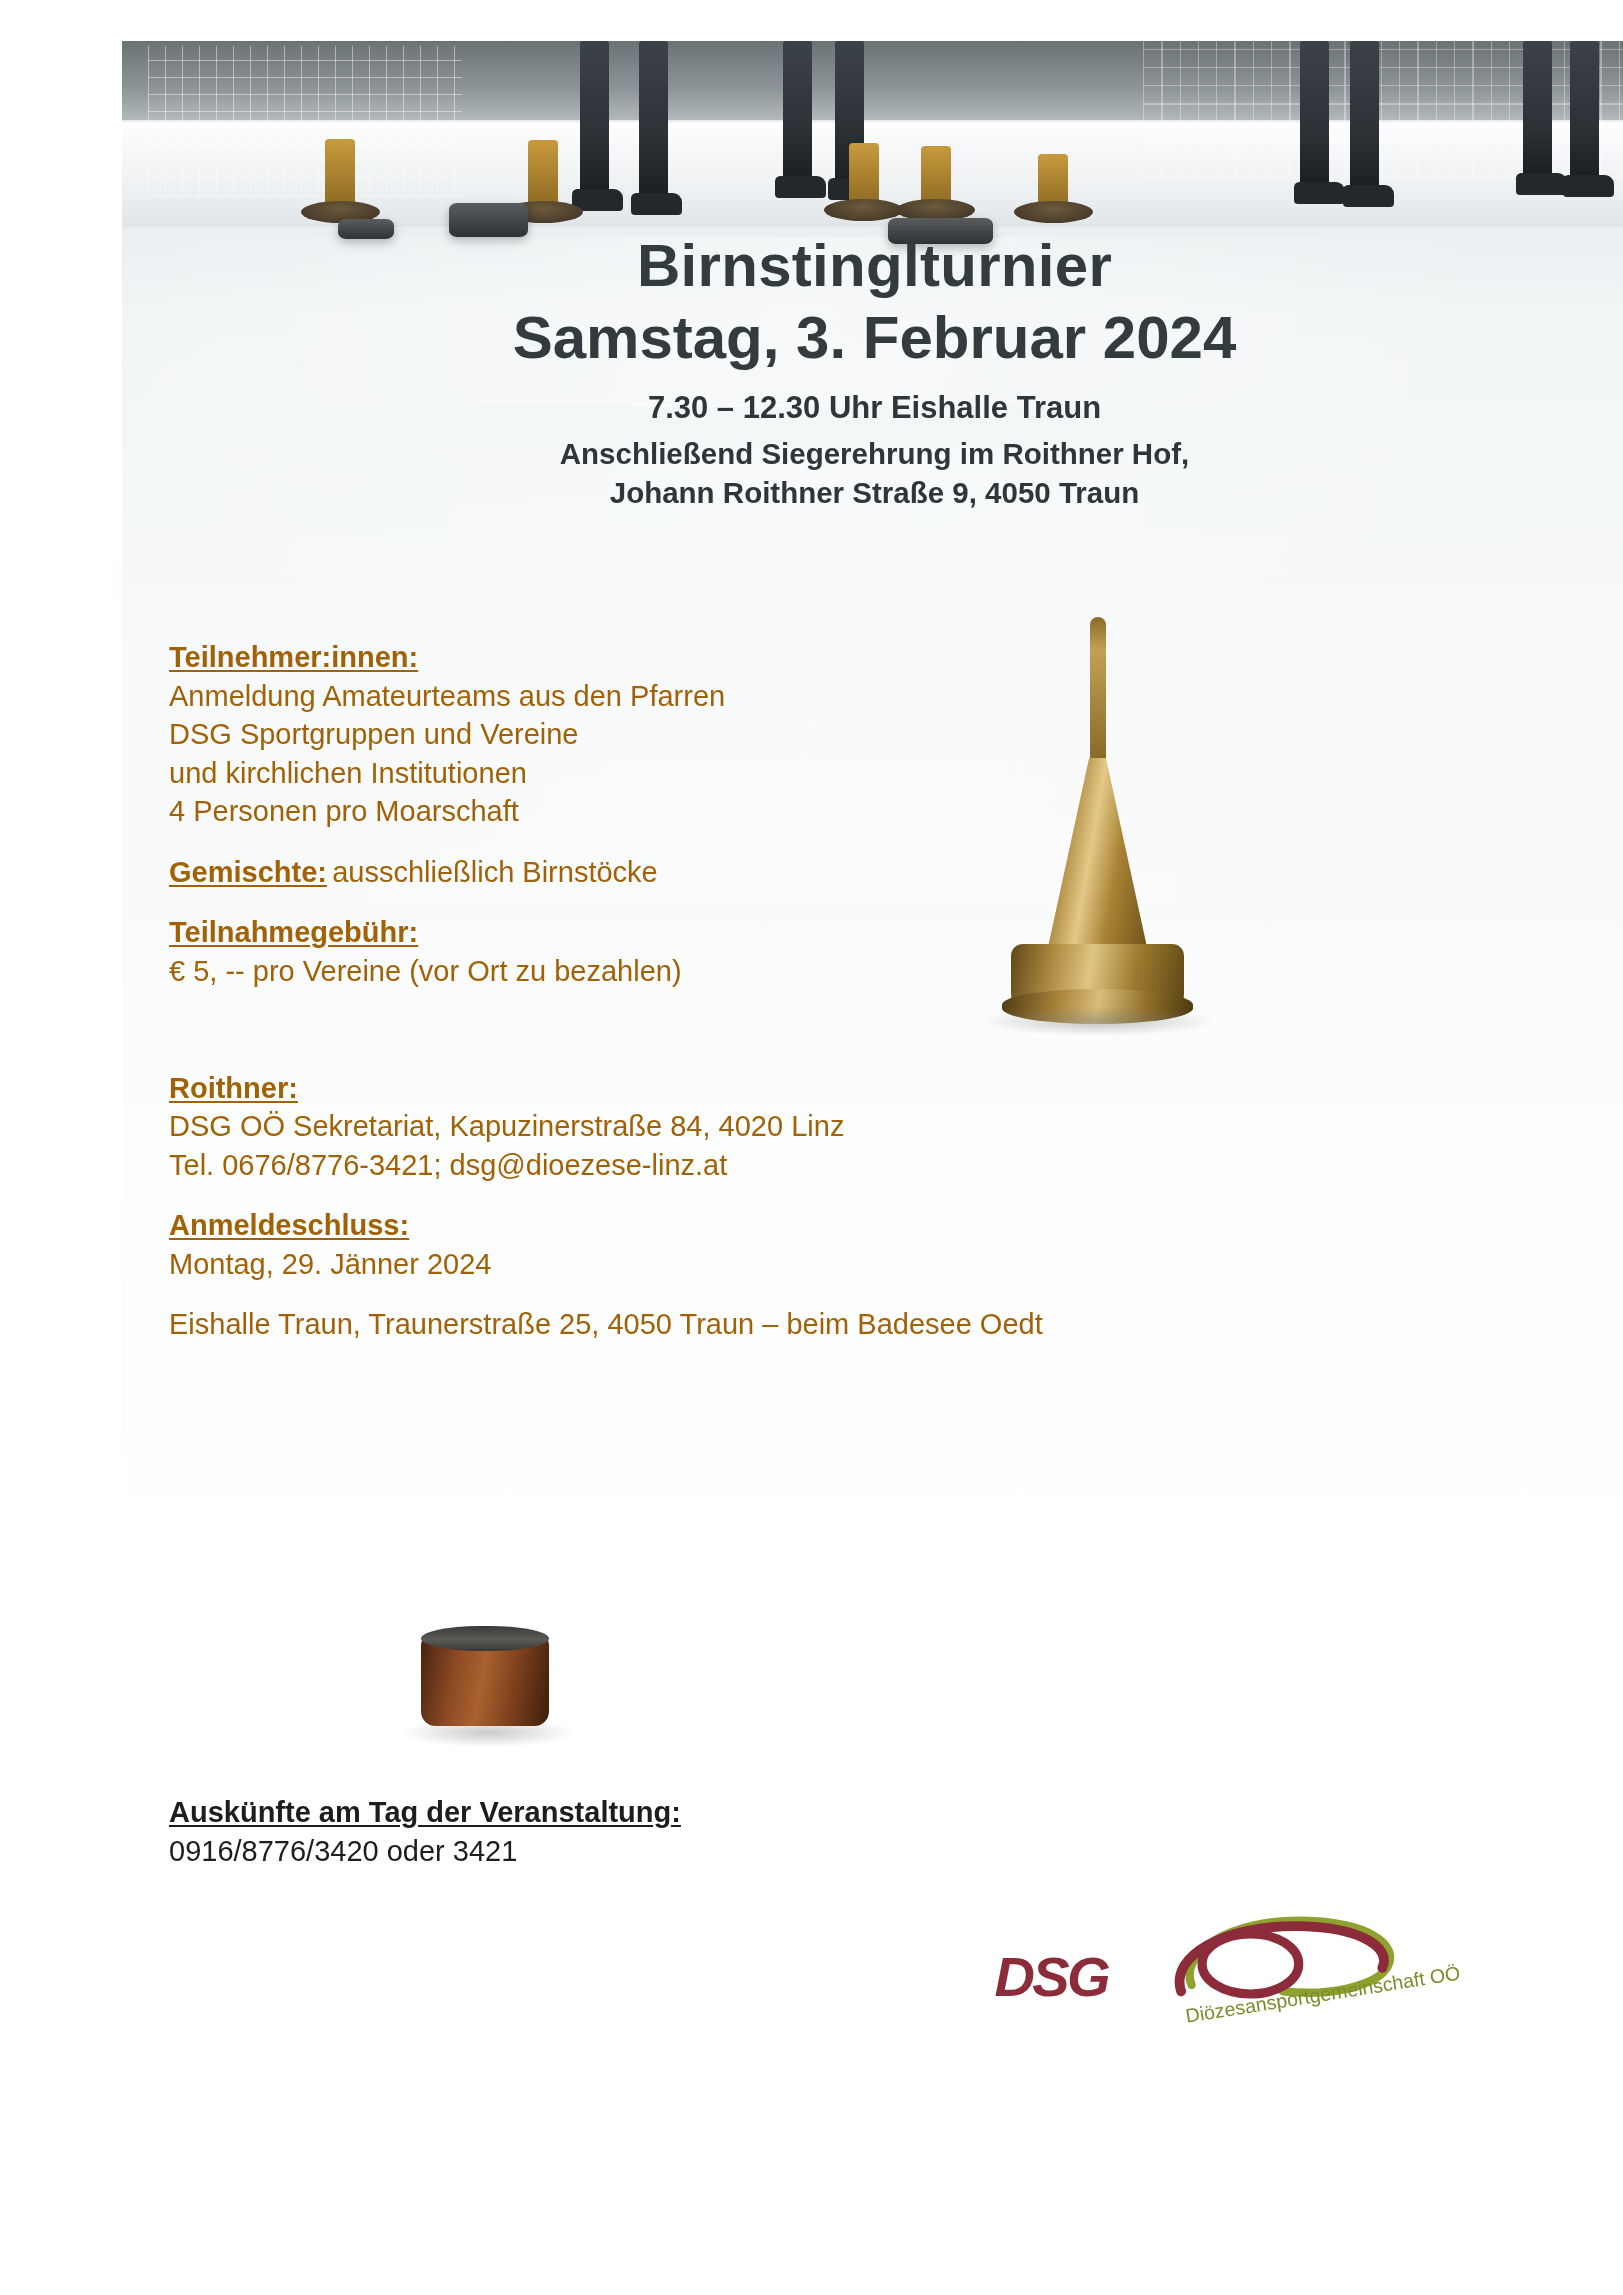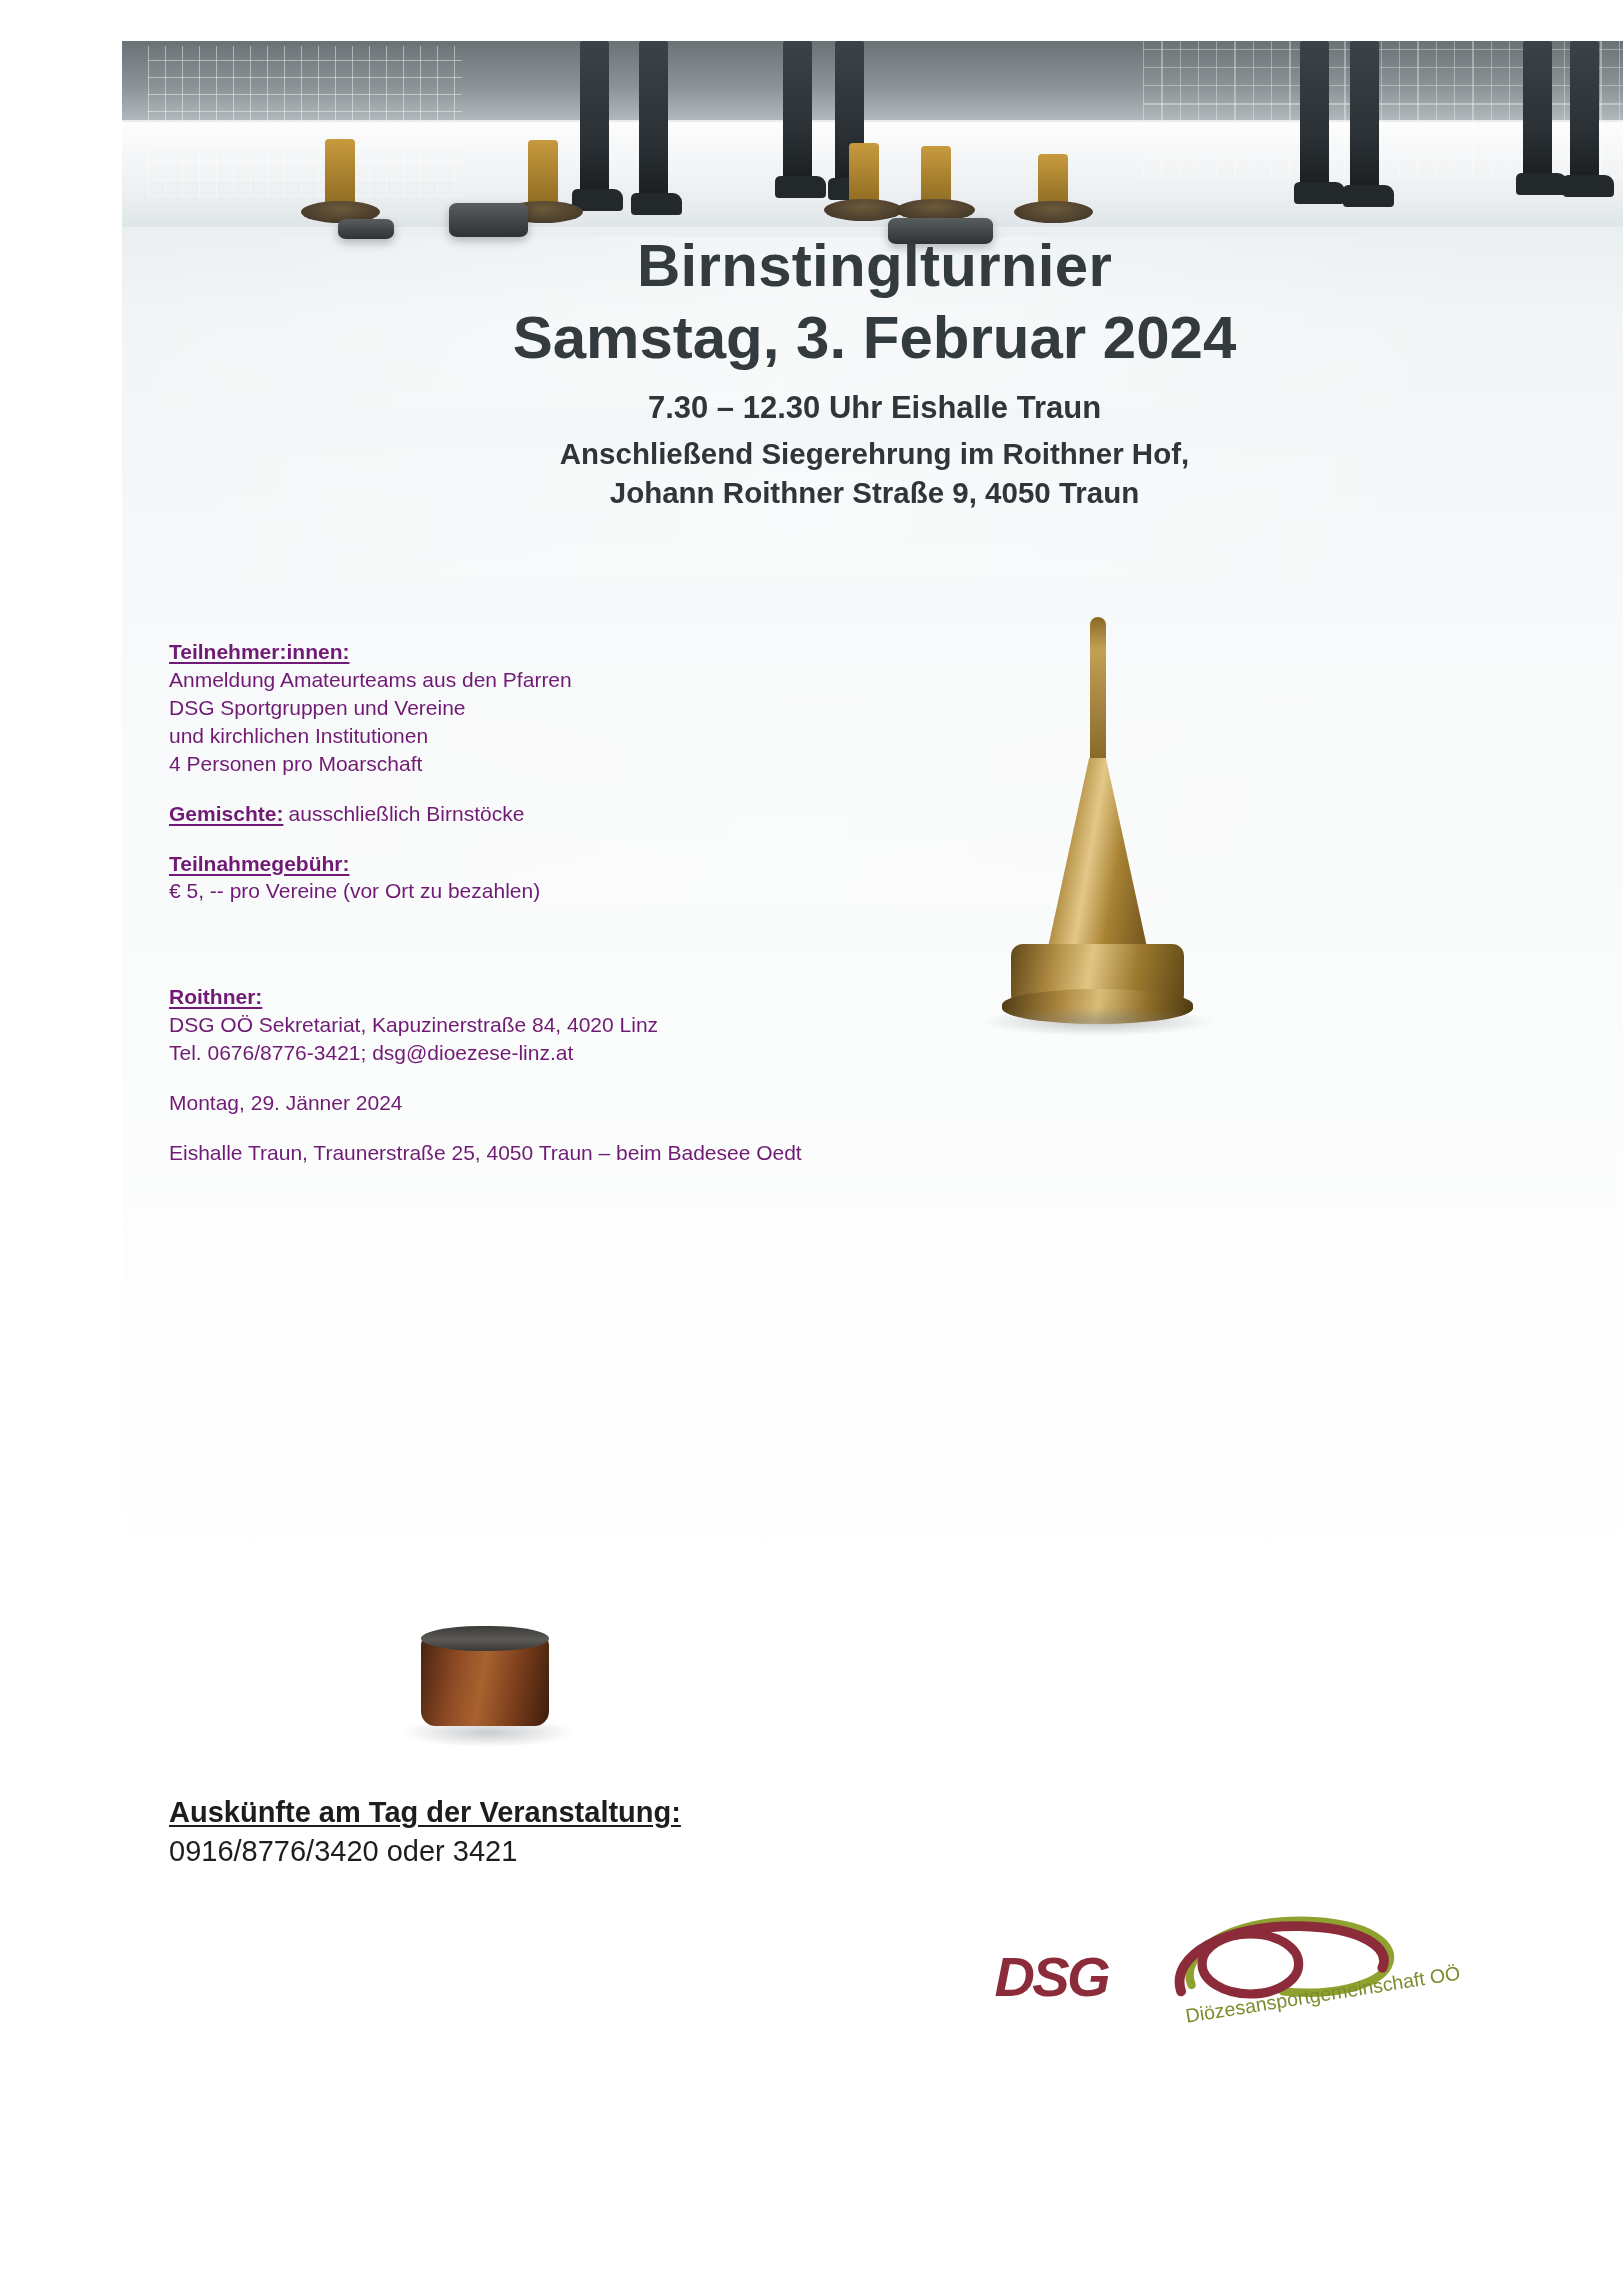--- a/index.html
+++ b/index.html
@@ -233,23 +233,23 @@
     color: #2f3538;
     line-height: 1.35;
   }
 
   
   .body {
     position: absolute;
     left: 169px;
     top: 638px;
     width: 1244px;
-    font-size: 21px;
+    font-size: 29px;
     line-height: 1.33;
-    color: #701a75;
+    color: #a16207;
   }
   .block { margin-bottom: 22px; }
   .lbl {
     font-weight: bold;
     text-decoration: underline;
     text-underline-offset: 3.3px;
   }
   .line { white-space: pre-wrap; }
   .gap-lg { height: 56px; }
   .inline-label .lbl { margin-right: 5.2px; }
@@ -399,20 +399,21 @@
 
     <div class="gap-lg"></div>
 
     <div class="block">
       <div class="lbl">Roithner:</div>
       <div class="line">DSG OÖ Sekretariat, Kapuzinerstraße 84, 4020 Linz</div>
       <div class="line">Tel. 0676/8776-3421; dsg@dioezese-linz.at</div>
     </div>
 
     <div class="block">
+      <div class="lbl">Anmeldeschluss:</div>
       <div class="line">Montag, 29. Jänner 2024</div>
     </div>
 
     <div class="block">
       <div class="line">Eishalle Traun, Traunerstraße 25, 4050 Traun – beim Badesee Oedt</div>
     </div>
   </div>
 
   <div class="info-late">
     <div class="lbl">Auskünfte am Tag der Veranstaltung:</div>

